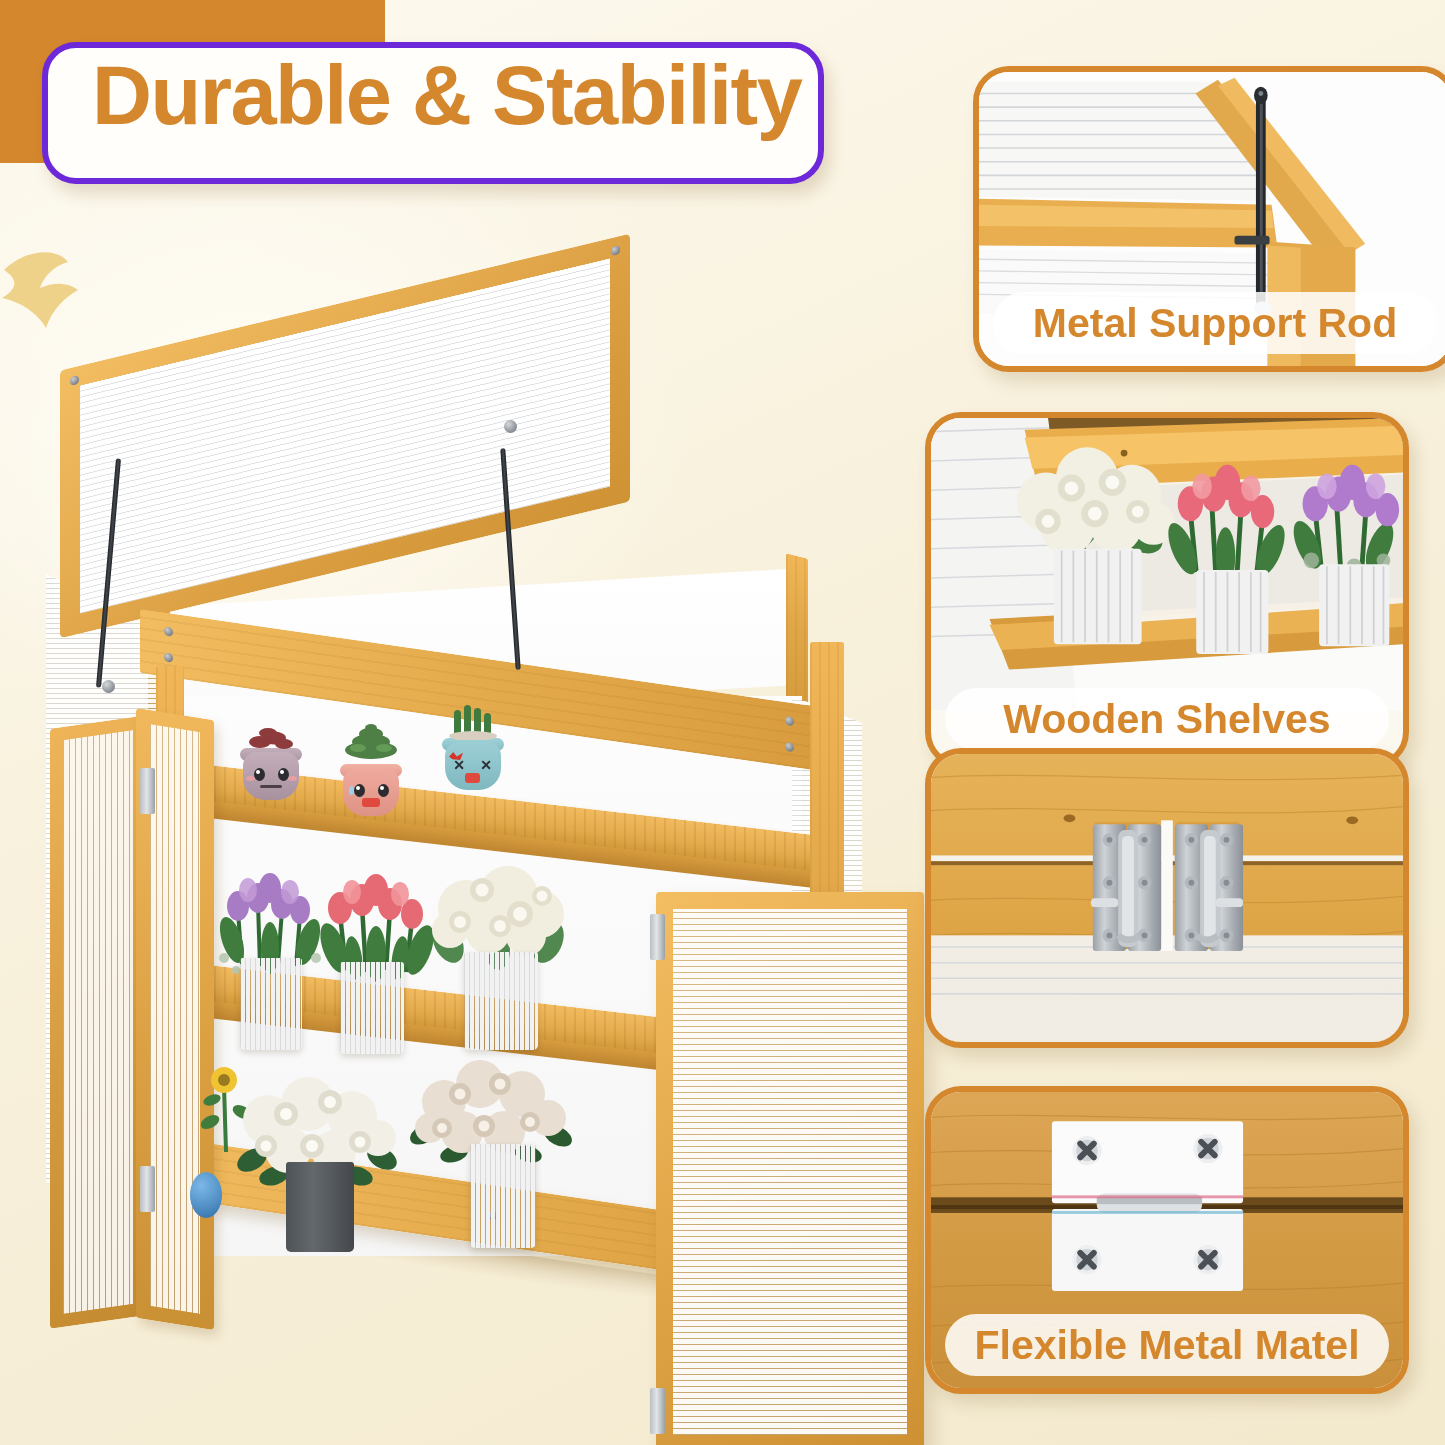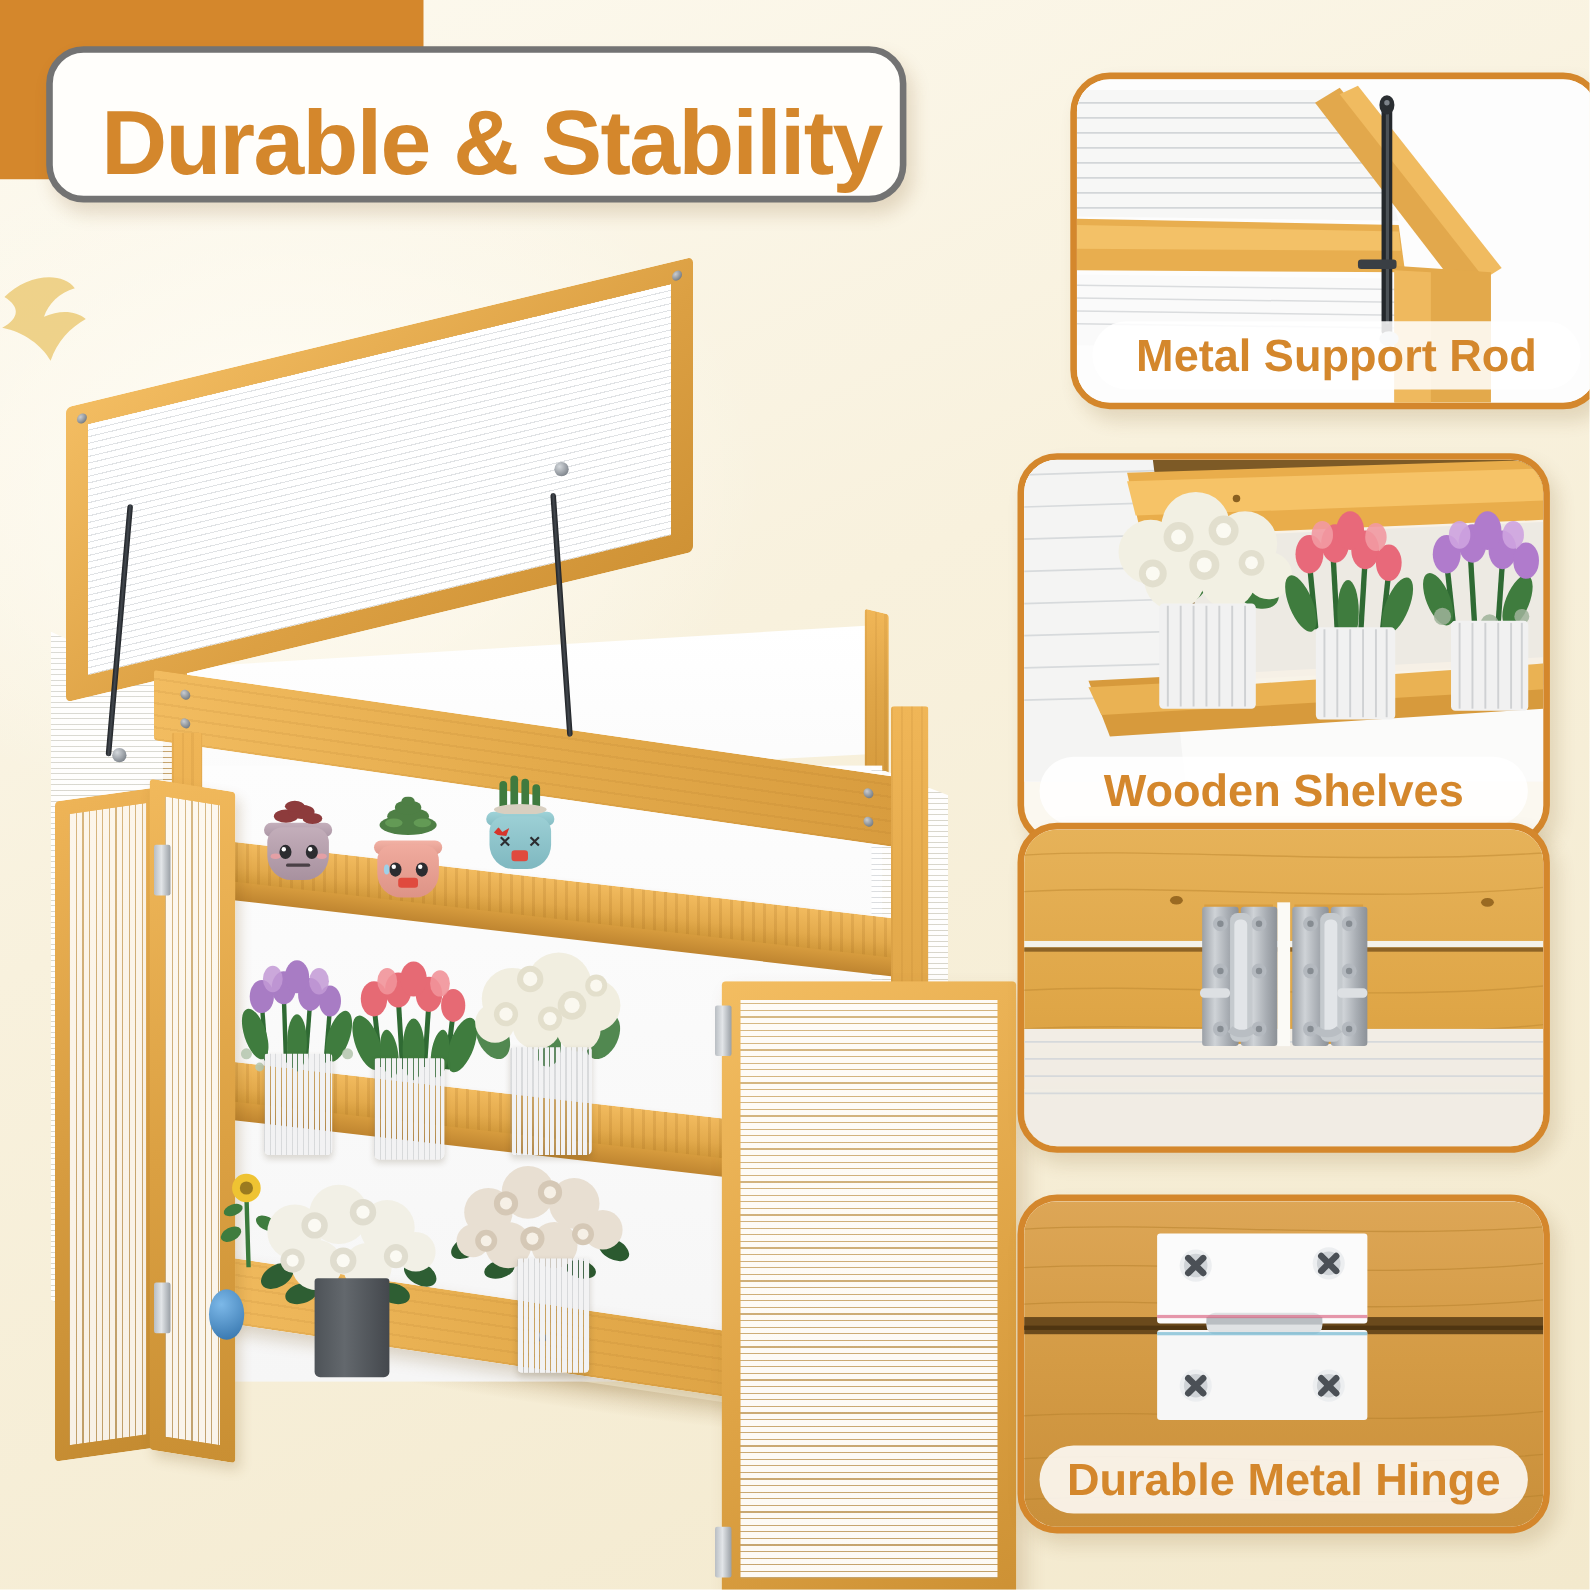--- a/index.html
+++ b/index.html
@@ -18,24 +18,24 @@
     position:absolute; left:0; top:0; width:385px; height:163px;
     background:#d4872c;
     border-bottom-right-radius:60px;
     z-index:2;
   }
 
   
   #title-pill{
     position:absolute; left:42px; top:42px; width:782px; height:142px;
     background:#fffefb;
-    border:6px solid #737373;
+    border:6px solid #6d28d9;
     border-radius:34px;
     z-index:3;
-    display:flex; align-items:flex-end;
+    display:flex; align-items:flex-start;
     box-shadow:6px 10px 16px rgba(120,80,20,.18);
   }
   #title-text{
     font-size:83px; font-weight:bold; color:#d4872c;
     letter-spacing:-1.5px; padding-left:44px;
     white-space:nowrap;
     font-family:"Liberation Sans", sans-serif;
   }
 
   
@@ -905,15 +905,15 @@
       <path d="M277 51 L291 65 M291 51 L277 65" stroke="#4b5056" stroke-width="6" stroke-linecap="round"></path>
       <circle cx="160" cy="172" r="15" fill="#eceef0"></circle>
         <circle cx="160" cy="172" r="11" fill="#cfd3d7"></circle>
       <path d="M153 165 L167 179 M167 165 L153 179" stroke="#4b5056" stroke-width="6" stroke-linecap="round"></path>
       <circle cx="284" cy="172" r="15" fill="#eceef0"></circle>
         <circle cx="284" cy="172" r="11" fill="#cfd3d7"></circle>
       <path d="M277 165 L291 179 M291 165 L277 179" stroke="#4b5056" stroke-width="6" stroke-linecap="round"></path>
     </g>
   </svg>
   <div class="panel-label">
-    <span>Durable Metal Hinge</span>
+    <span>Flexible Metal Matel</span>
   </div>
 </div>
 
 </body></html>

